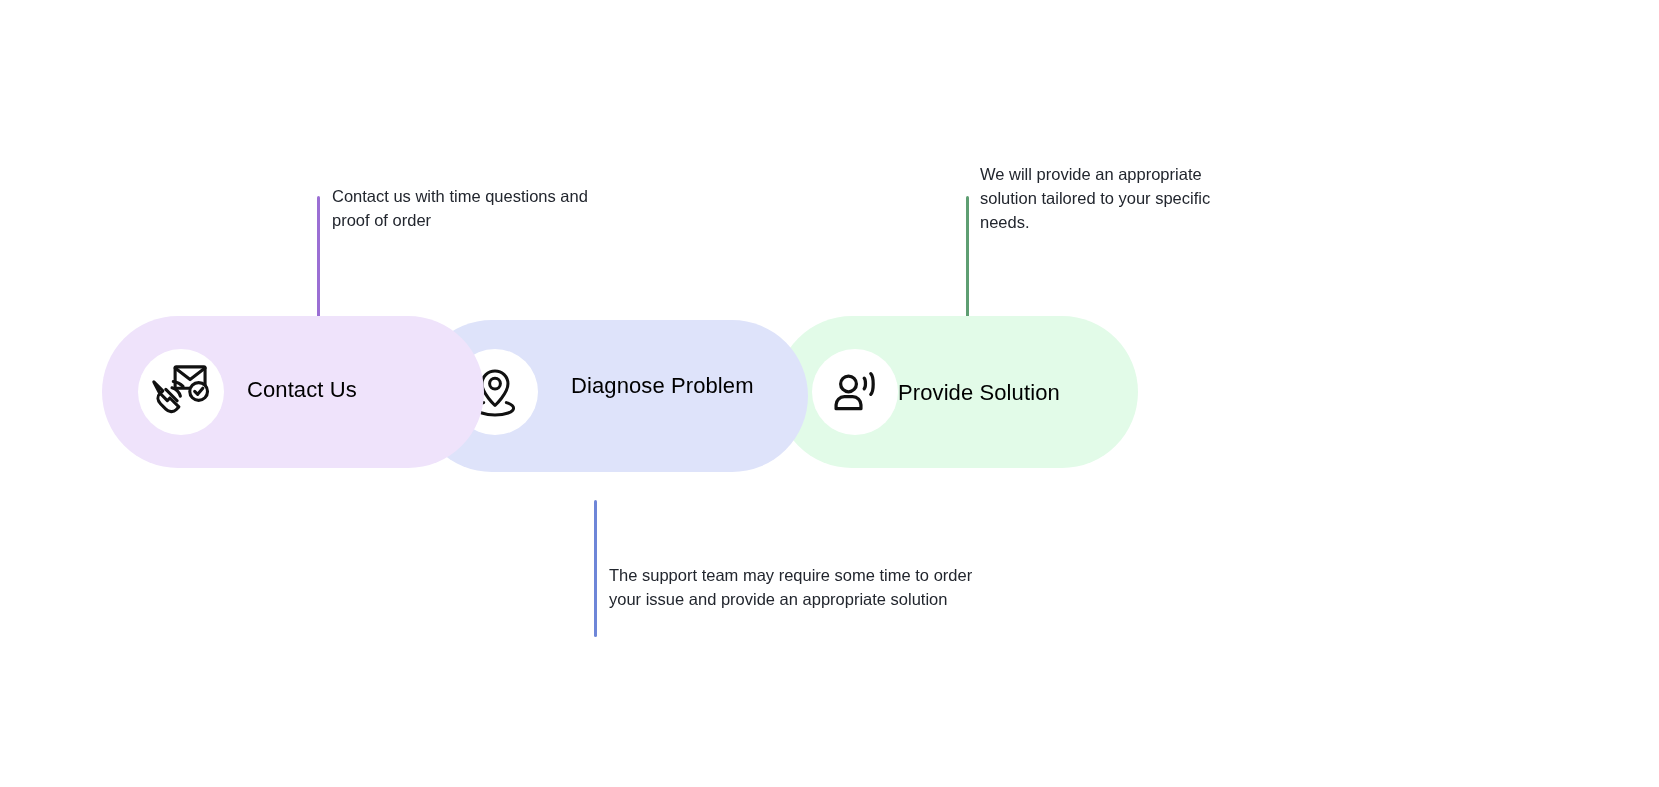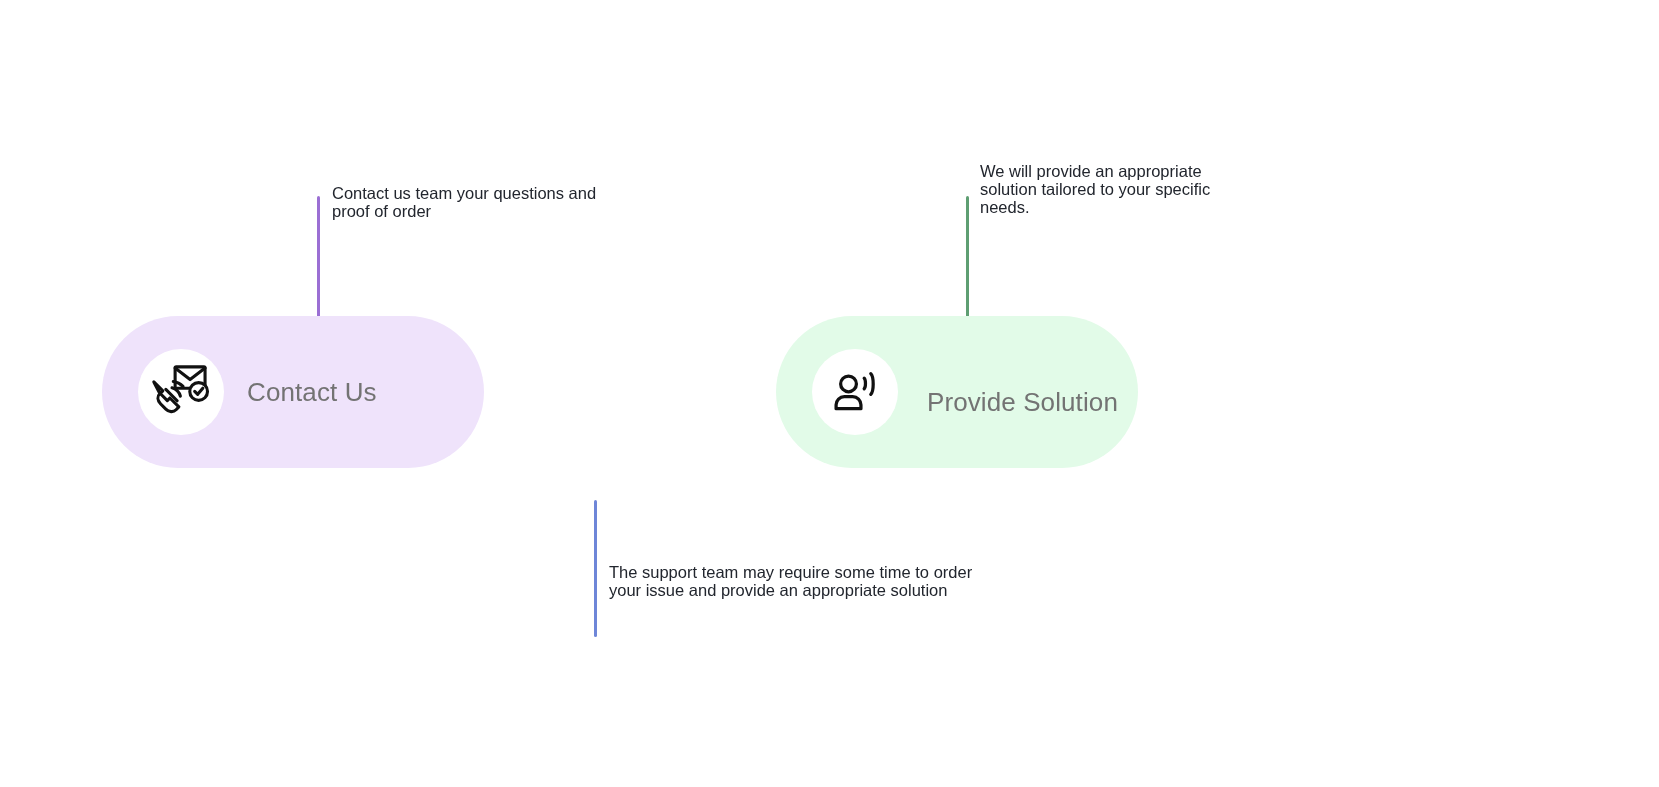--- a/index.html
+++ b/index.html
@@ -30,75 +30,75 @@
     width: 86px;
     height: 86px;
     border-radius: 50%;
     background: #ffffff;
     display: flex;
     align-items: center;
     justify-content: center;
   }
   .pill .pill-label {
     position: absolute;
-    font-size: 26px;
-    color: #737373;
+    font-size: 22px;
+    color: #000000;
     white-space: nowrap;
     letter-spacing: .1px;
   }
 
   #pill-contact  { left: 102px;  top: 316px; width: 382px; background: #EFE3FB; z-index: 4; }
   #pill-diagnose { left: 416px;  top: 320px; width: 392px; background: #DEE3FA; z-index: 3; }
   #pill-provide  { left: 776px;  top: 316px; width: 362px; background: #E2FBE8; z-index: 2; }
   #pill-solved   { left: 1110px; top: 322px; width: 377px; background: #FDF6D3; z-index: 1; }
 
   #pill-contact  .icon-circle { left: 36px;  top: 33px; }
   #pill-diagnose .icon-circle { left: 36px;  top: 29px; }
   #pill-provide  .icon-circle { left: 36px;  top: 33px; }
   #pill-solved   .icon-circle { left: 46px;  top: 30px; }
 
   #pill-contact  .pill-label { left: 145px; top: 61px; }
   #pill-diagnose .pill-label { left: 155px; top: 53px; }
-  #pill-provide  .pill-label { left: 122px; top: 71px; margin-left: 29px; }
+  #pill-provide  .pill-label { left: 122px; top: 64px; }
   #pill-solved   .pill-label { left: 141px; top: 58px; }
 
   .icon-circle svg { display: block; }
 
   
   .anno { position: absolute; }
   .anno .rule {
     position: absolute;
     width: 3px;
     border-radius: 2px;
   }
   .anno .anno-text {
     position: absolute;
     font-size: 16.5px;
-    line-height: 18px;
+    line-height: 24px;
     color: #22262e;
     white-space: pre-line;
   }
 
   #anno-contact .rule  { left: 317px; top: 196px; height: 175px; background: #9B6FD4; }
   #anno-contact .anno-text { left: 332px; top: 184px; width: 270px; }
 
   #anno-provide .rule  { left: 966px; top: 196px; height: 180px; background: #5E9E72; }
   #anno-provide .anno-text { left: 980px; top: 162px; width: 250px; }
 
   #anno-diagnose .rule { left: 594px; top: 500px; height: 137px; background: #6E86D8; }
   #anno-diagnose .anno-text { left: 609px; top: 563px; width: 380px; }
 </style>
 </head>
 <body>
 
 <div id="stage">
 
   <div class="anno" id="anno-contact">
     <div class="rule"></div>
-    <div class="anno-text">Contact us team your questions and proof of order</div>
+    <div class="anno-text">Contact us with time questions and proof of order</div>
   </div>
 
   <div class="anno" id="anno-provide">
     <div class="rule"></div>
     <div class="anno-text">We will provide an appropriate solution tailored to your specific needs.</div>
   </div>
 
   <div class="anno" id="anno-diagnose">
     <div class="rule"></div>
     <div class="anno-text">The support team may require some time to order your issue and provide an appropriate solution</div>
@@ -110,20 +110,30 @@
       <svg width="54" height="52" viewBox="0 0 50 48" fill="none" stroke="#111111" stroke-width="3" stroke-linecap="round" stroke-linejoin="round">
         <circle cx="19" cy="16.5" r="7.3"></circle>
         <path d="M7.5 39.5v-3.6c0-4.2 3.4-7.6 7.6-7.6h7.8c4.2 0 7.6 3.4 7.6 7.6v3.6z"></path>
         <path d="M33.5 11.2c1.6 1.6 1.6 8.2 0 9.8"></path>
         <path d="M39.6 7c3 3 3 16.2 0 19.2"></path>
       </svg>
     </div>
     <div class="pill-label">Provide Solution</div>
   </div>
 
+  <div class="pill" id="pill-diagnose">
+    <div class="icon-circle">
+      <svg width="52" height="54" viewBox="0 0 48 50" fill="none" stroke="#111111" stroke-width="2.8" stroke-linecap="round" stroke-linejoin="round">
+        <path d="M24 5.5c-6.6 0-12 5.3-12 11.9 0 8.9 12 20.1 12 20.1s12-11.2 12-20.1c0-6.6-5.4-11.9-12-11.9z"></path>
+        <circle cx="24" cy="17.2" r="5"></circle>
+        <path d="M13.5 34.8C9.4 36.1 6.8 38 6.8 40.1c0 3.4 7.7 6.2 17.2 6.2s17.2-2.8 17.2-6.2c0-2.1-2.6-4-6.7-5.3"></path>
+      </svg>
+    </div>
+    <div class="pill-label">Diagnose Problem</div>
+  </div>
 
   <div class="pill" id="pill-contact">
     <div class="icon-circle">
       <svg width="62" height="58" viewBox="0 0 58 54" fill="none" stroke="#111111" stroke-width="2.9" stroke-linecap="round" stroke-linejoin="round">
         <path d="M6.2 30.4c-2.6 2.6-2.3 6.6.6 9.6l5 5c2.9 2.9 7 3.2 9.6.6l2.6-2.6-8.4-8.4-2.4 2.4-6.6-6.6 2.4-2.4-8.4-8.4z" transform="translate(3 -2)"></path>
         <path d="M14.8 24.6l10.6 10.6"></path>
         <path d="M20.6 23.1c1.9.4 3.6 1.4 5 2.8 1.4 1.4 2.4 3.1 2.8 5"></path>
         <path d="M21.8 17.2c3.4.5 6.6 2.1 9.1 4.6"></path>
         <rect x="23.5" y="3.5" width="28" height="20" rx="1"></rect>
         <polyline points="23.5,4.6 37.5,15.4 51.5,4.6"></polyline>

